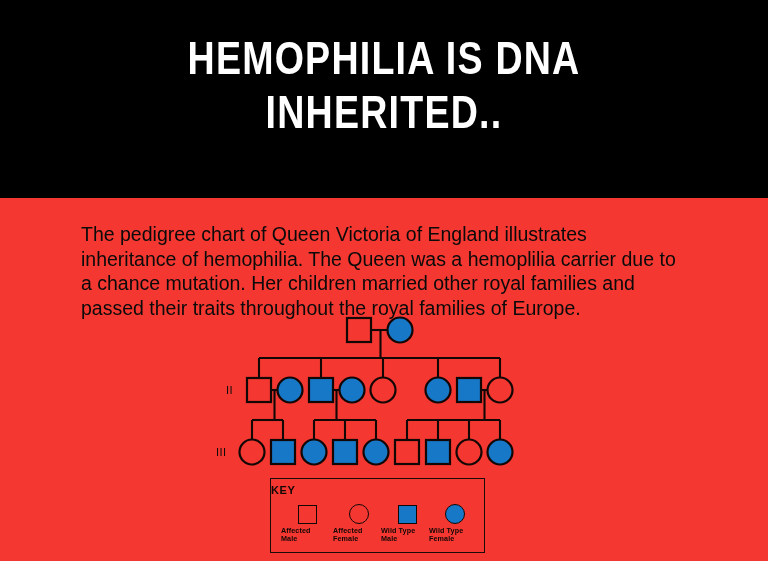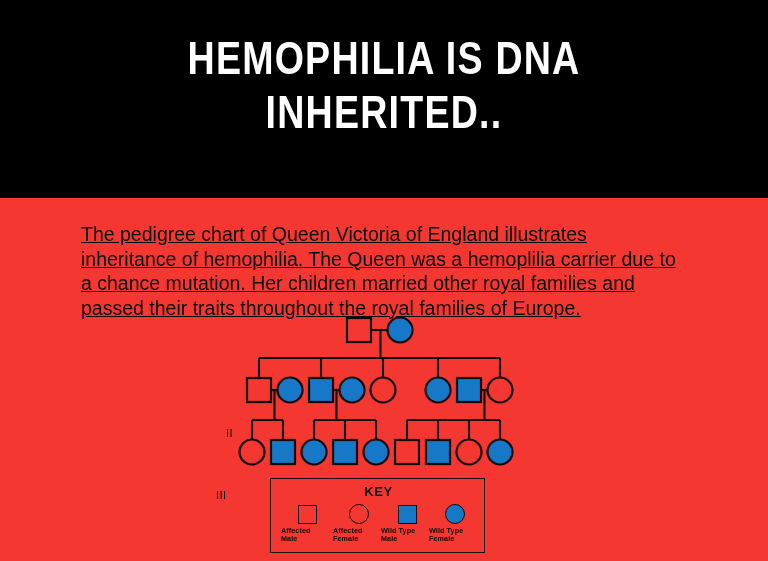--- a/index.html
+++ b/index.html
@@ -50,60 +50,58 @@
   #body-text {
     position: absolute;
     left: 81px;
     top: 222px;
     width: 600px;
     color: #0a0a0a;
     font-family: "Liberation Sans", sans-serif;
     font-size: 19.5px;
     line-height: 24.5px;
     white-space: pre-line;
-    text-decoration: underline;
   }
   
   #pedigree {
     position: absolute;
     left: 0;
     top: 0;
     width: 768px;
     height: 561px;
     pointer-events: none;
   }
   .gen-label {
     position: absolute;
     color: #0a0a0a;
     font-family: "Liberation Sans", sans-serif;
     font-size: 11px;
     font-weight: normal;
     letter-spacing: 0.5px;
-    margin-top: 43px;
   }
   
   #key-box {
     position: absolute;
     left: 270px;
     top: 478px;
     width: 215px;
     height: 75px;
     border: 1.6px solid #1a0b09;
     box-sizing: border-box;
     background: transparent;
   }
   #key-title {
     position: absolute;
     left: 0;
     top: 5px;
     width: 215px;
-    text-align: center;
+    text-align: left;
     color: #120705;
     font-family: "Liberation Sans", sans-serif;
-    font-size: 13px;
+    font-size: 11px;
     font-weight: bold;
     letter-spacing: 0.6px;
   }
   .key-item {
     position: absolute;
     top: 22px;
     width: 52px;
   }
   .key-item .key-shape-wrap {
     height: 26px;

